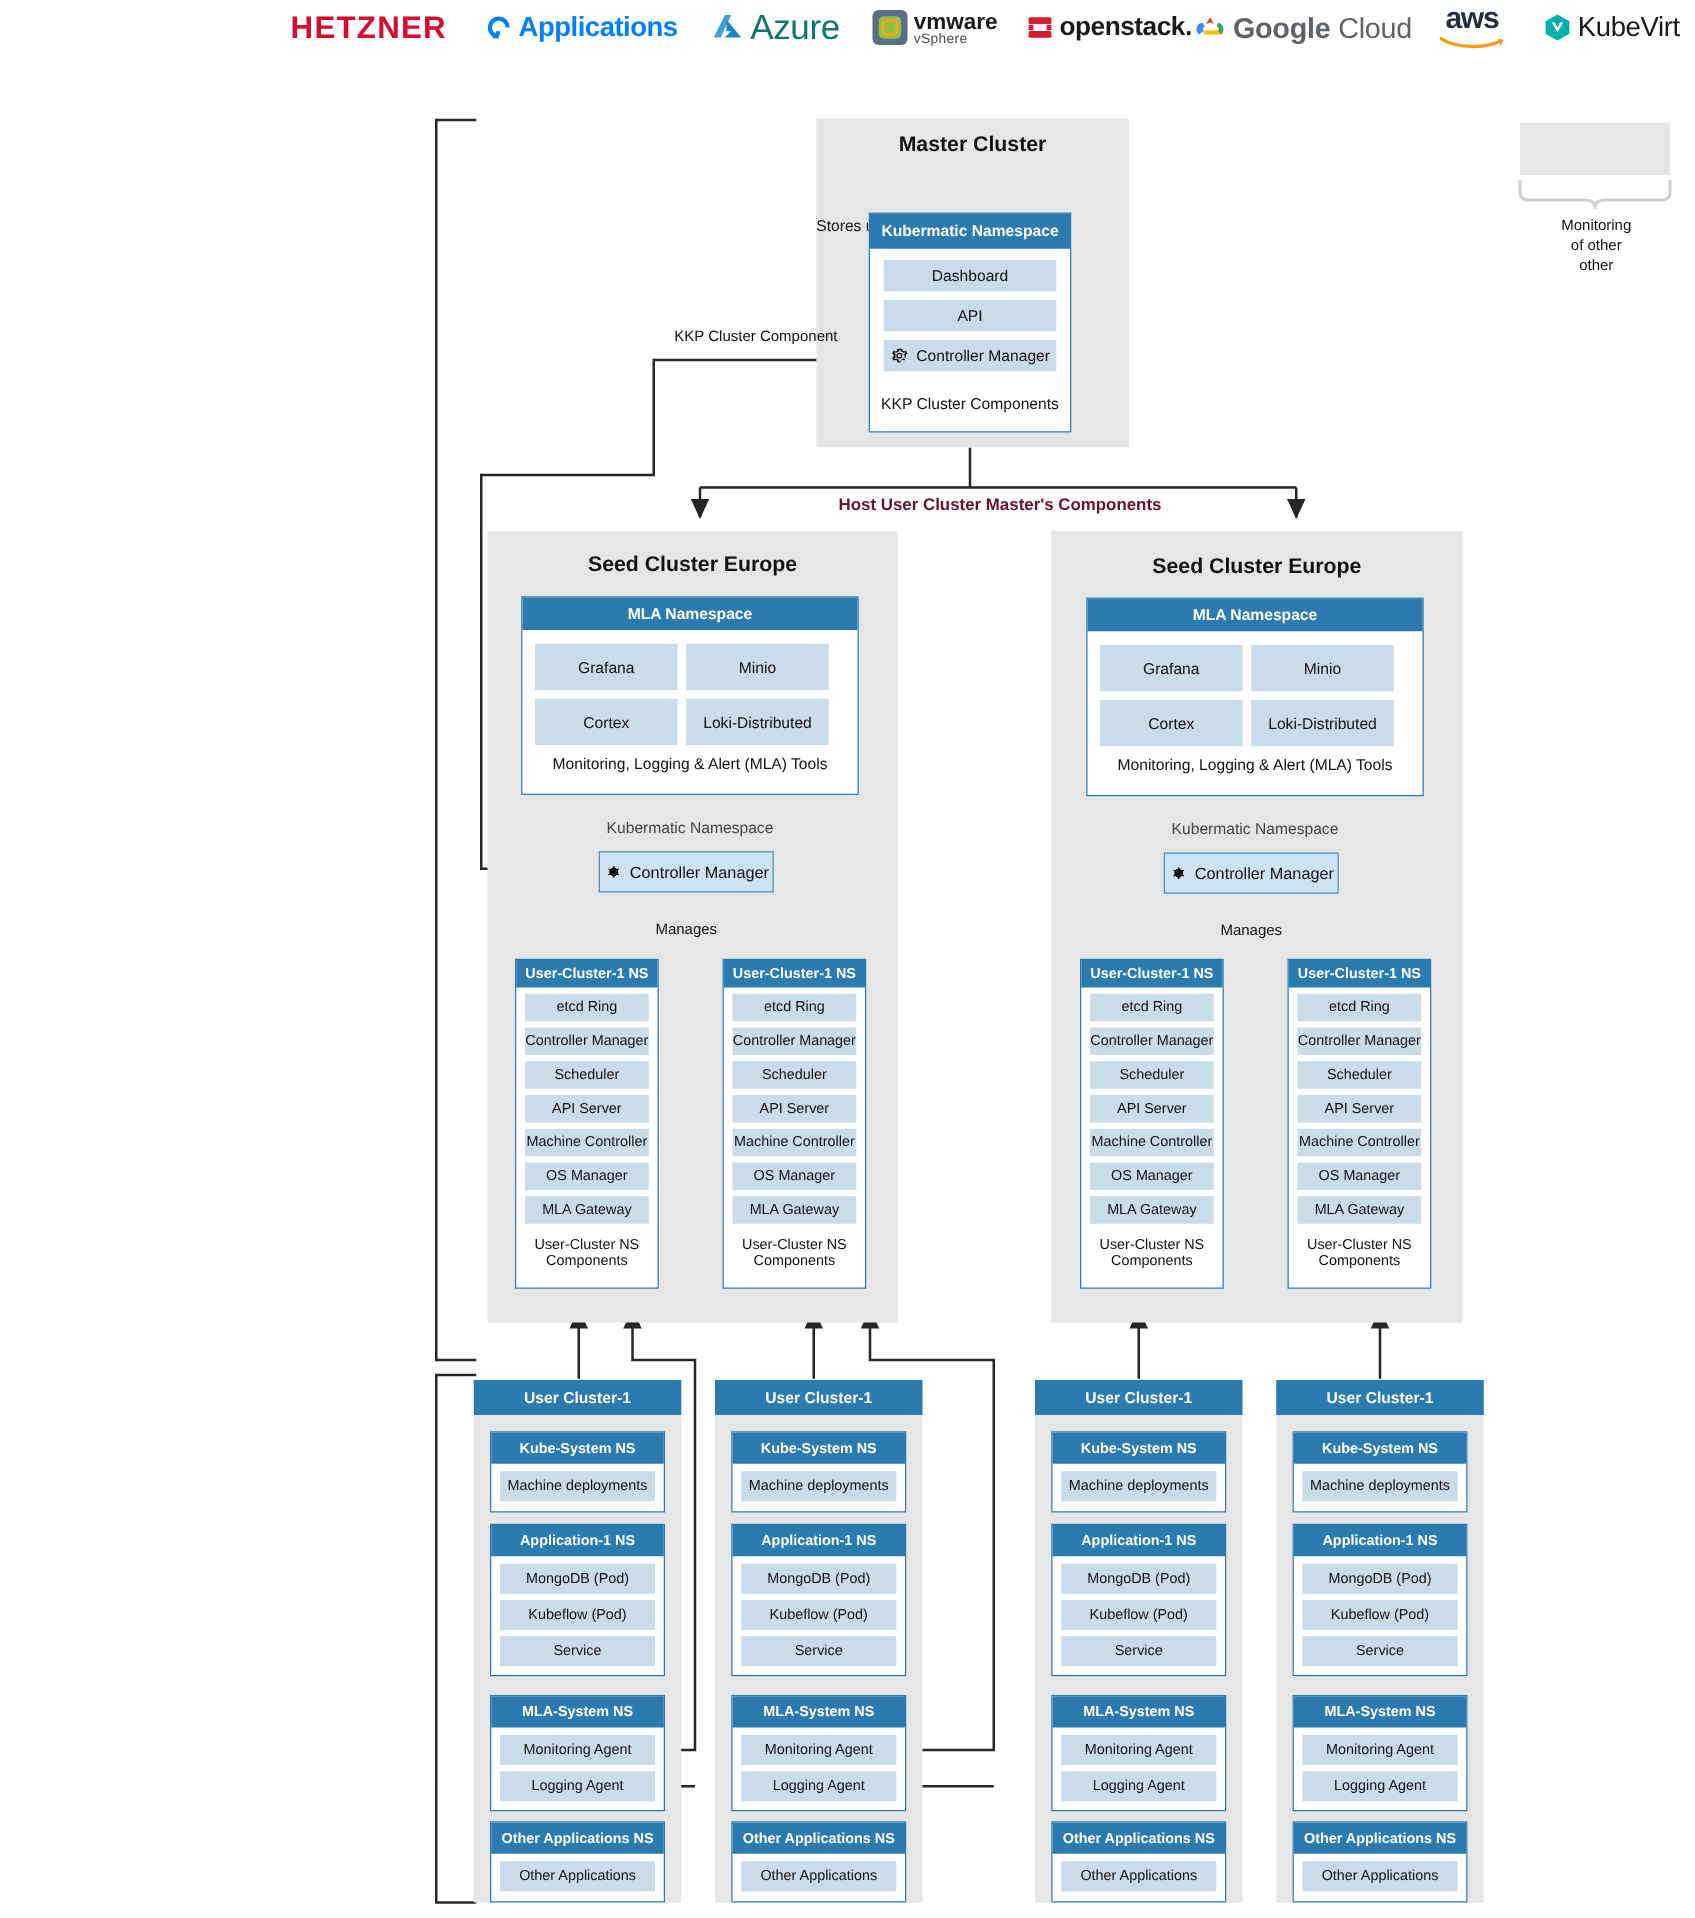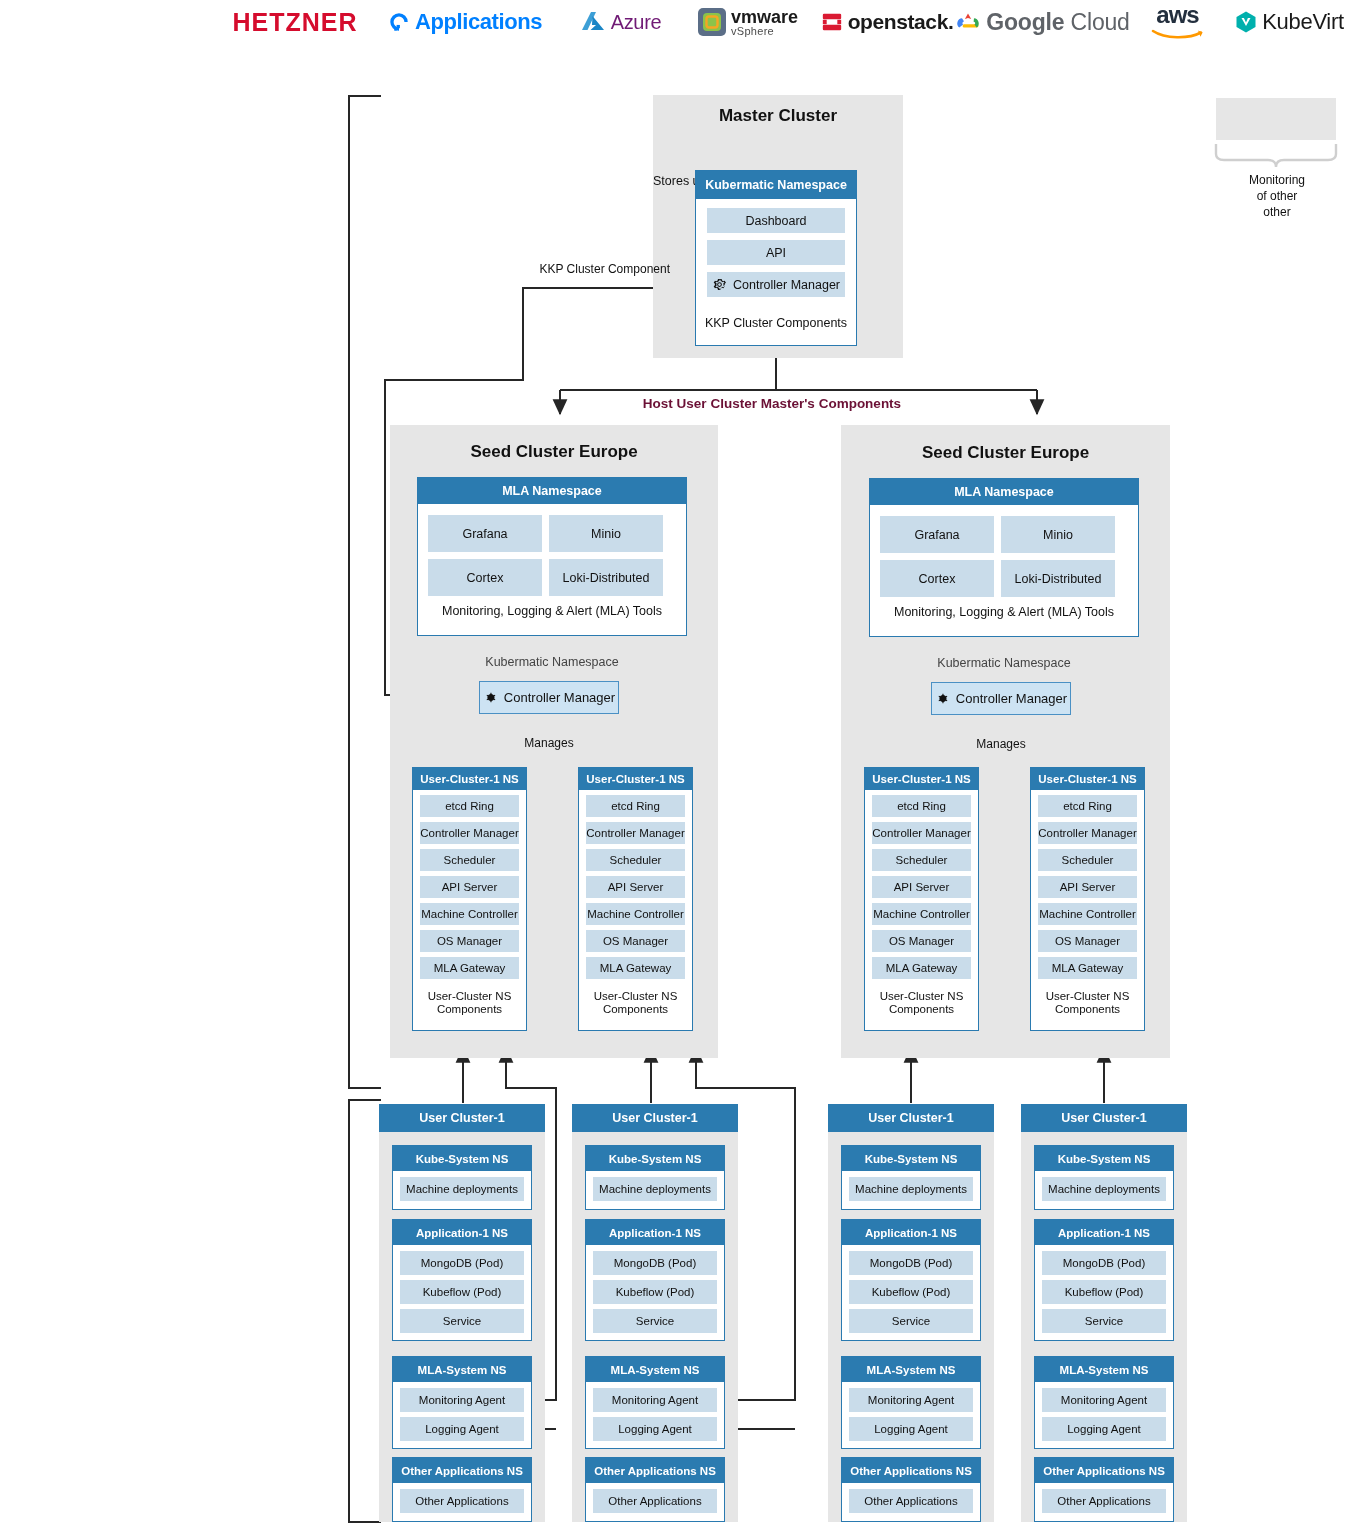--- a/index.html
+++ b/index.html
@@ -16,21 +16,21 @@
   }
   .abs{position:absolute;box-sizing:border-box;}
 
   
   .logobar{position:absolute;left:0;top:0;width:1356px;height:50px;}
   .logo{position:absolute;top:0;height:44px;display:flex;align-items:center;justify-content:center;}
   .logo-txt{white-space:nowrap;}
 
   .hetzner{color:#d50c2d;font-weight:bold;font-size:25px;letter-spacing:1px;}
   .do-blue{color:#0080ff;font-weight:bold;font-size:22px;letter-spacing:-.4px;}
-  .az-blue{color:#701a75;font-size:20px;letter-spacing:-.3px;}
+  .az-blue{color:#0f766e;font-size:28px;letter-spacing:-.3px;}
   .vmw{color:#1a1a1a;font-weight:bold;font-size:18px;line-height:1;}
   .vmw small{display:block;font-weight:normal;font-size:11px;color:#4c4c4c;letter-spacing:.3px;}
   .ostk{color:#1a1a1a;font-weight:bold;font-size:21px;letter-spacing:-.4px;}
   .gcloud{font-size:23px;color:#5f6368;letter-spacing:-.2px;}
   .gcloud b{font-weight:bold;color:#5f6368;}
   .aws{color:#232f3e;font-weight:bold;font-size:24px;letter-spacing:-1px;}
   .kv{color:#1a1a1a;font-size:22px;letter-spacing:-.3px;}
 
   
   .graybox{background:#e6e6e6;}
@@ -205,21 +205,21 @@
           <path fill="#111" d="M12 8.2a3.8 3.8 0 1 0 0 7.6 3.8 3.8 0 0 0 0-7.6zm0 6a2.2 2.2 0 1 1 0-4.4 2.2 2.2 0 0 1 0 4.4z"></path>
           <path fill="#111" d="M20.3 13.2c.05-.4.08-.8.08-1.2s-.03-.8-.08-1.2l2-1.5-2-3.4-2.4.9a7.6 7.6 0 0 0-2-1.2l-.4-2.5H9.5l-.4 2.5c-.7.3-1.4.7-2 1.2l-2.4-.9-2 3.4 2 1.5c-.05.4-.08.8-.08 1.2s.03.8.08 1.2l-2 1.5 2 3.4 2.4-.9c.6.5 1.3.9 2 1.2l.4 2.5h4l.4-2.5c.7-.3 1.4-.7 2-1.2l2.4.9 2-3.4-2-1.5zm-1.9-1.2c0 .45-.05.9-.13 1.33l-.12.7 1.62 1.22-.62 1.07-1.9-.72-.56.48c-.66.57-1.42 1-2.24 1.3l-.67.24-.32 2H12l-.32-2-.67-.24a6.1 6.1 0 0 1-2.24-1.3l-.56-.48-1.9.72-.62-1.07 1.62-1.22-.12-.7a7.6 7.6 0 0 1 0-2.66l.12-.7L5.69 8.76l.62-1.07 1.9.72.56-.48a6.1 6.1 0 0 1 2.24-1.3l.67-.24.32-2h1.46l.32 2 .67.24c.82.3 1.58.73 2.24 1.3l.56.48 1.9-.72.62 1.07-1.62 1.22.12.7c.08.43.13.88.13 1.33z"></path>
         </svg>
         <span>Controller Manager</span>
       </div>
     </div>
     <div class="caption" style="height:40px;margin-top:6px;">KKP Cluster Components</div>
   </div>
 
   <div class="abs smalllbl" style="left:500px;top:262px;width:170px;text-align:right;">KKP Cluster Component</div>
-  <div class="abs maroon" style="left:572px;top:396px;width:400px;">Host User Cluster Master's Components</div>
+  <div class="abs maroon" style="left:600px;top:396px;width:400px;">Host User Cluster Master's Components</div>
 
   <div class="abs graybox" style="left:1216px;top:98px;width:120px;height:42px;"></div>
   <svg class="abs" style="left:1206px;top:142px;width:142px;height:28px;">
     <path d="M10,2 L10,12 Q10,18 18,18 L62,18 Q70,18 70,25 Q70,18 78,18 L122,18 Q130,18 130,12 L130,2" stroke="#cfcfcf" stroke-width="2.4" fill="none"></path>
   </svg>
   <div class="abs note" style="left:1206px;top:172px;width:142px;line-height:1.35;">
     <div>Monitoring</div>
     <div>of other</div>
     <div>other</div>
   </div>

